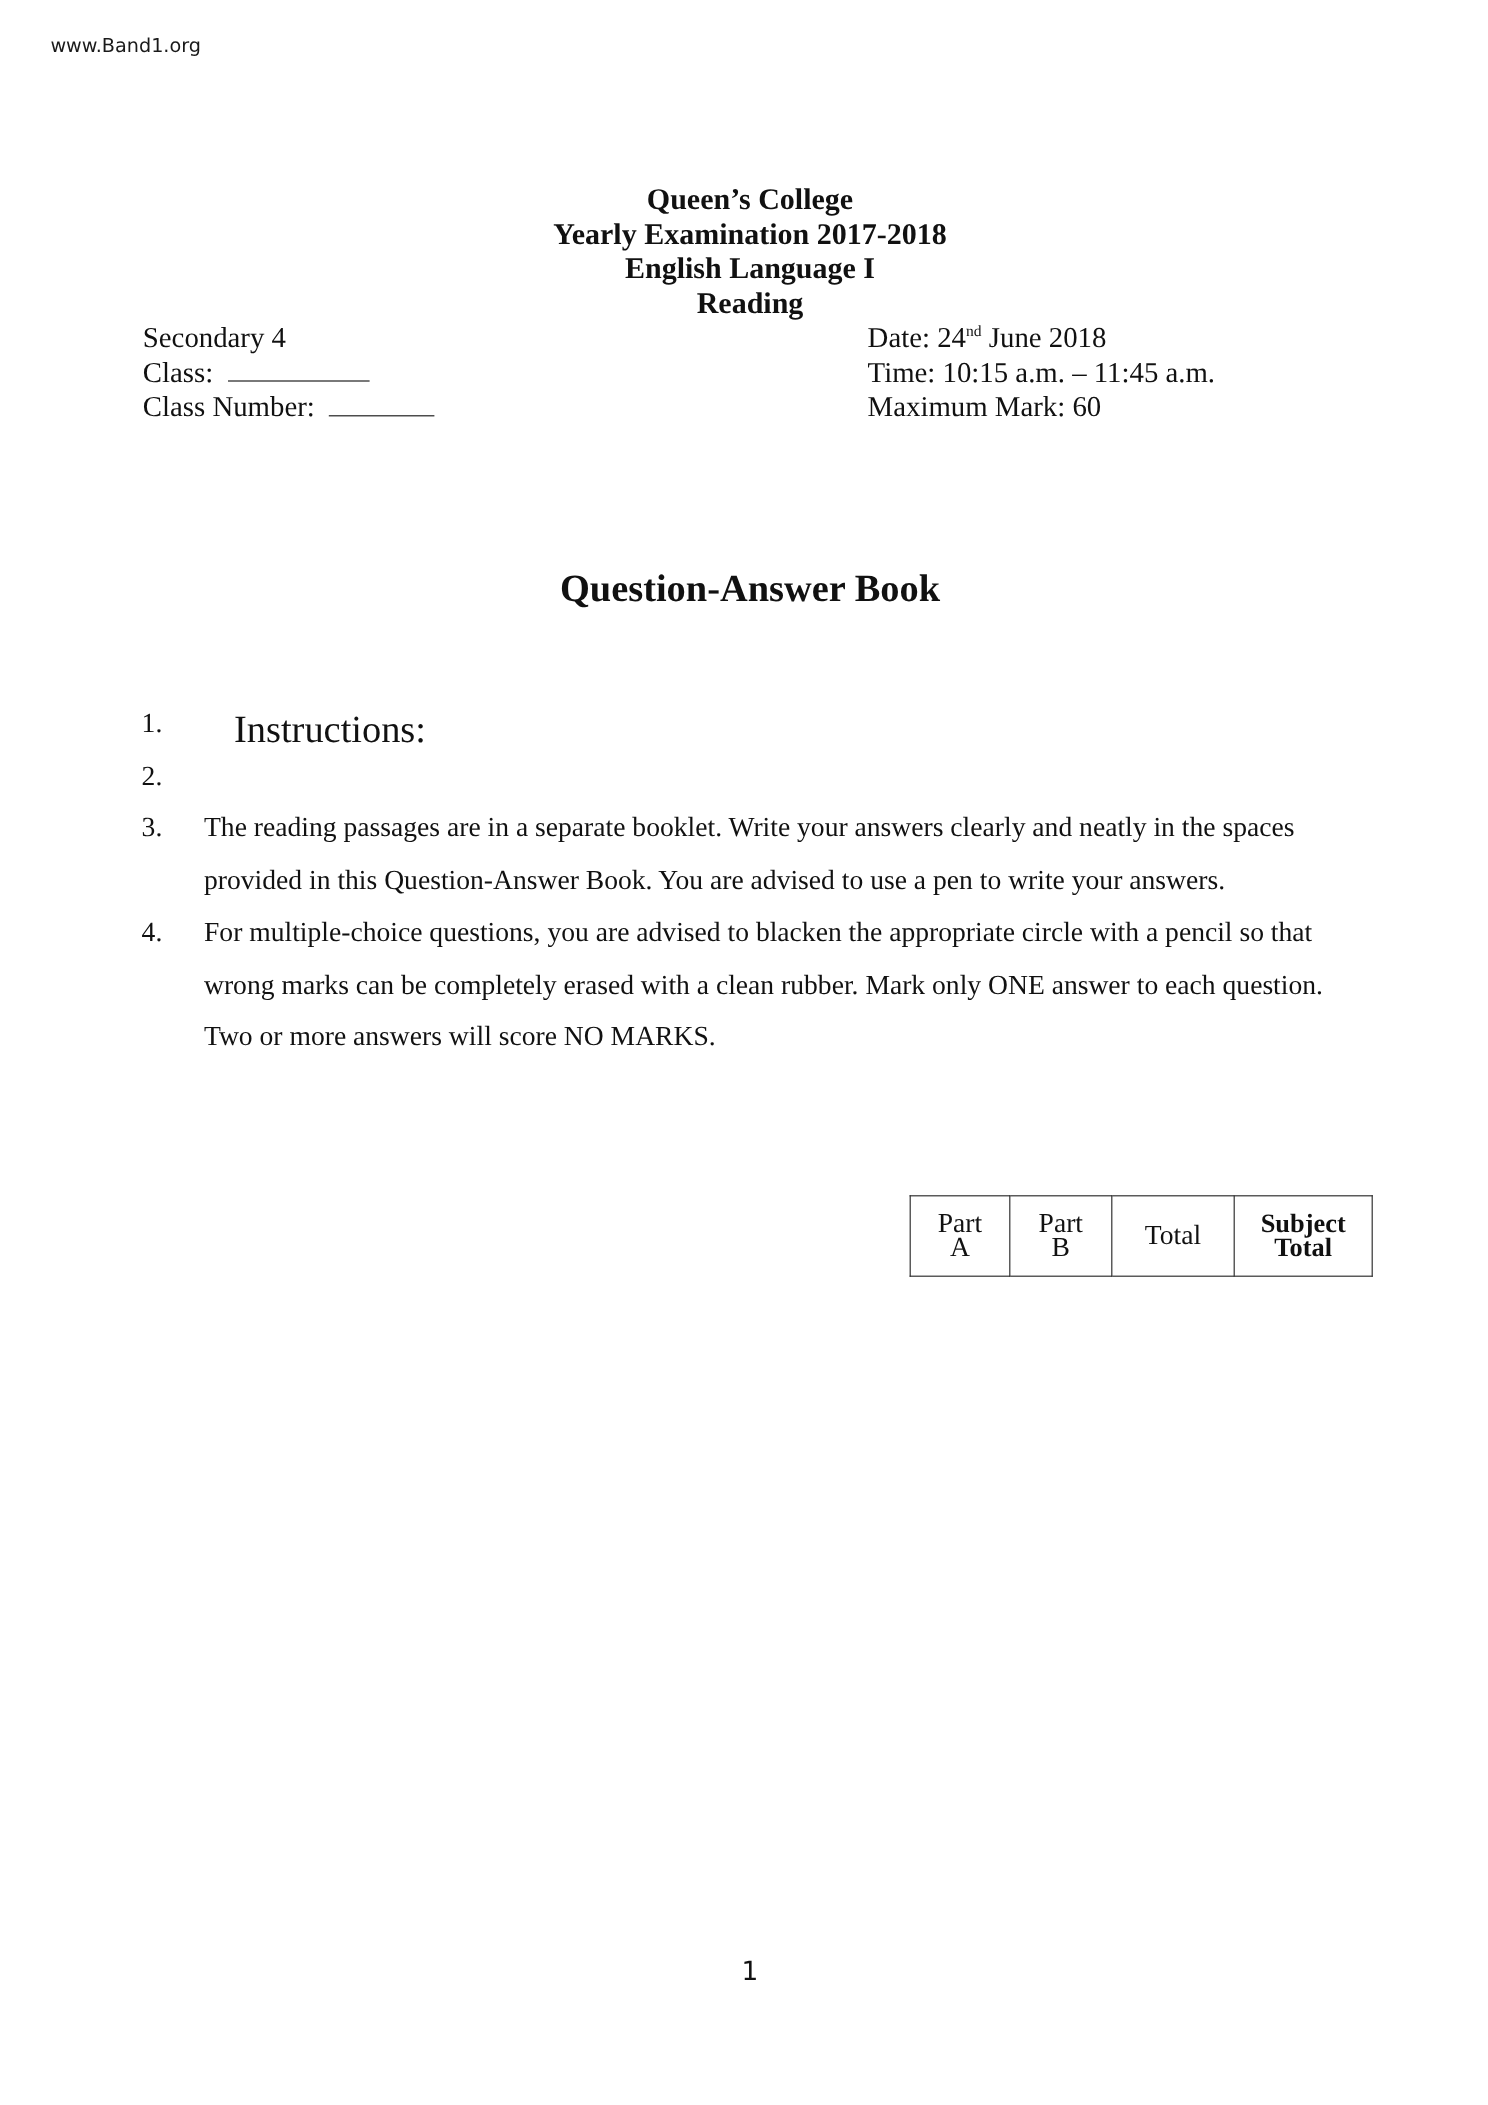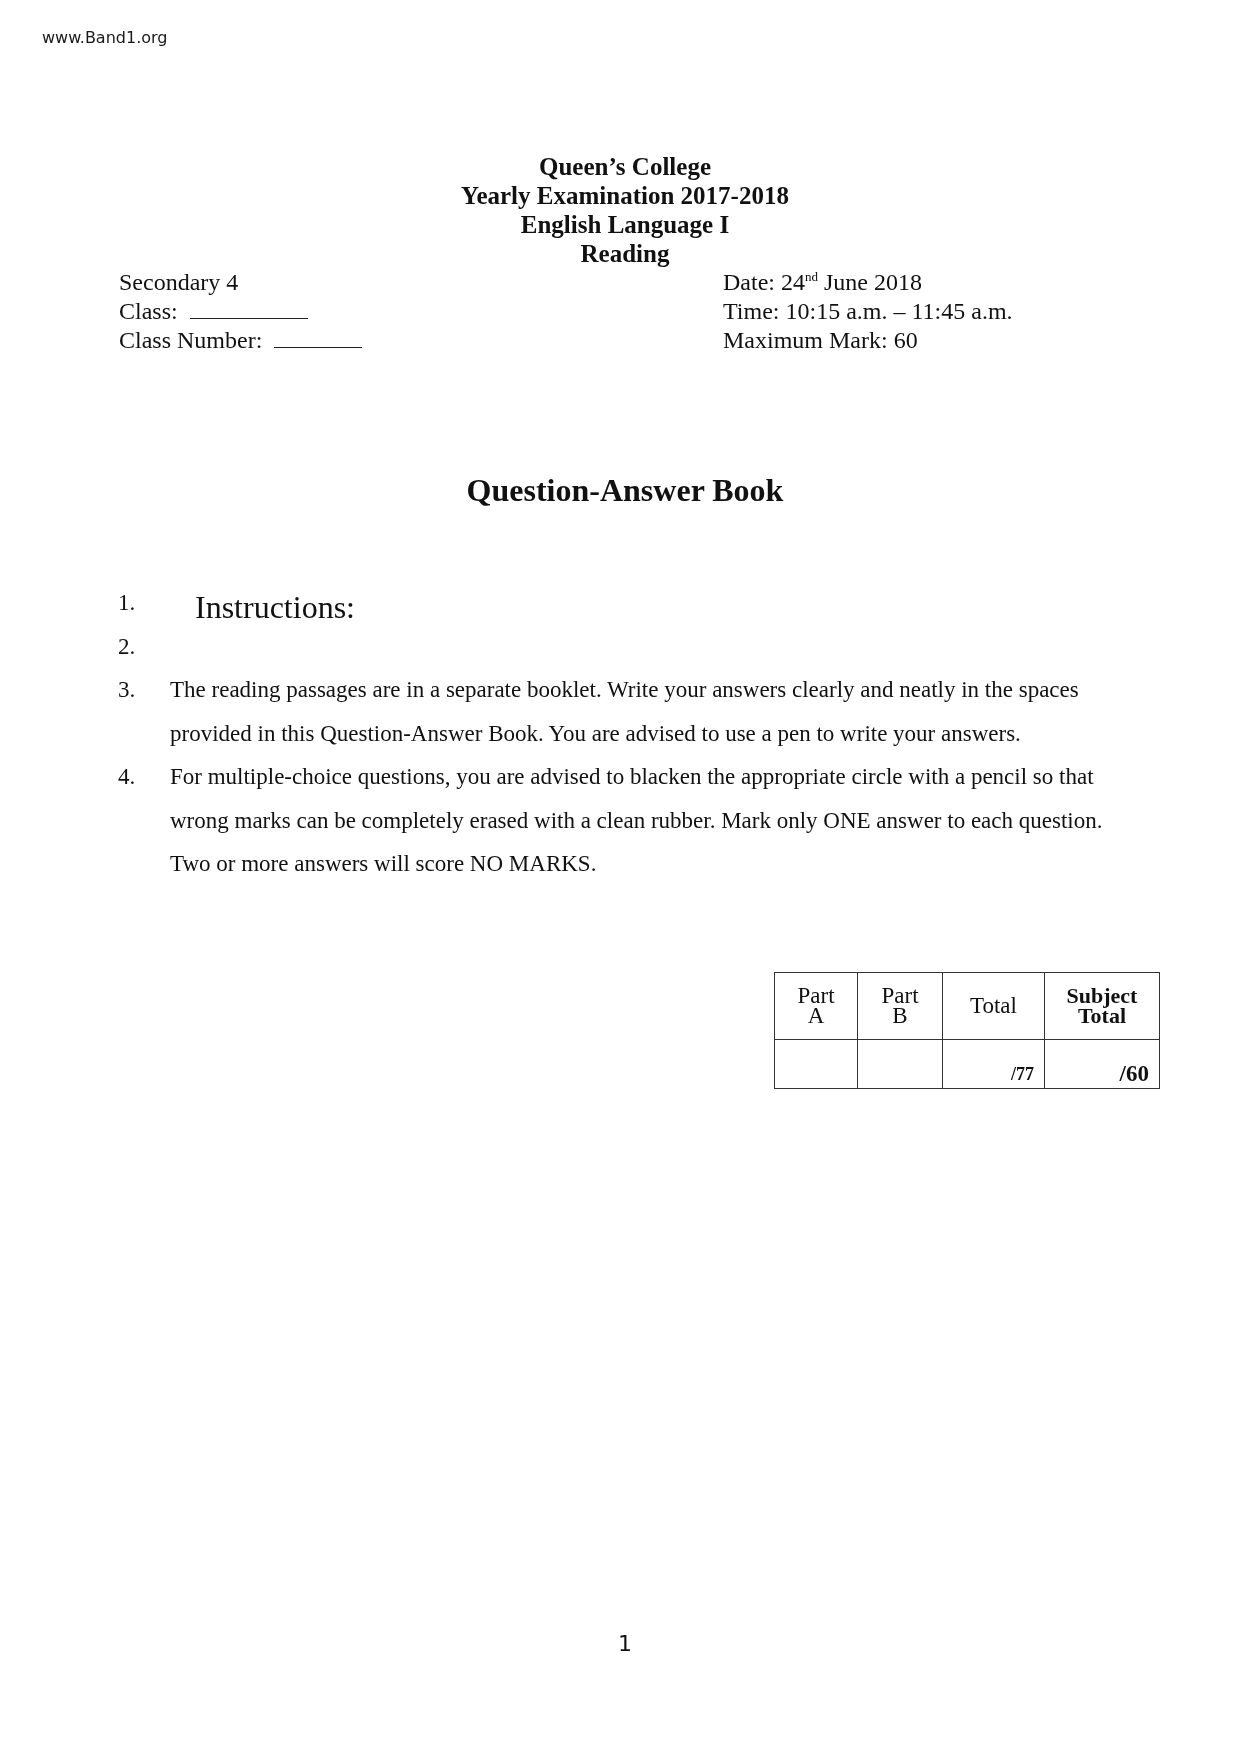--- a/index.html
+++ b/index.html
@@ -8,21 +8,21 @@
   .watermark { left:42px; top:28px; font-family:"DejaVu Sans","Liberation Sans",sans-serif; font-size:16px; color:#1a1a1a; }
   .hdr { left:0; width:1250px; text-align:center; font-weight:bold; font-size:25px; line-height:29px; }
   .meta { font-size:24px; line-height:29px;text-align:right; }
   .blank { display:inline-block; border-bottom:1.5px solid #222; height:20px; vertical-align:baseline; }
   .book-title { left:0; width:1250px; text-align:center; font-weight:bold; font-size:32px; top:472px; }
   .instr-head { left:195px; top:555px; font-weight:normal; font-size:32px;margin-top:34px; }
   .instr { left:118px; width:1020px; font-size:23px; }
   .instr .item { display:flex; }
   .instr .num { width:52px; flex:none; }
   .instr .txt { line-height:43.5px; }
-  table.marks { position:absolute; left:758px; top:972px; border-collapse:collapse; font-size:23px;margin-left:16px; }
+  table.marks { position:absolute; left:758px; top:996px; border-collapse:collapse; font-size:23px; }
   table.marks td { border:1.5px solid #333; text-align:center; vertical-align:middle; padding:0; line-height:20px; }
   table.marks tr.h td { height:66px; }
   table.marks tr.v td { height:44px; text-align:right; vertical-align:bottom; padding:0 10px 4px 0; font-weight:bold; }
   .pagenum { left:0; width:1250px; text-align:center; top:1631px; font-family:"DejaVu Sans",sans-serif; font-size:22px; }
   sup { font-size:13px; vertical-align:9px; line-height:0; }
 </style>
 </head>
 <body>
 
 <div class="abs watermark">www.Band1.org</div>
@@ -70,22 +70,16 @@
 </div>
 
 <table class="marks">
   <tbody>
       <tr class="h">
     <td style="width:82px"><span>Part</span><br><span>A</span></td>
     <td style="width:84px"><span>Part</span><br><span>B</span></td>
     <td style="width:101px"><span>Total</span></td>
     <td style="width:114px; font-weight:bold; font-size:22px"><span>Subject</span><br><span>Total</span></td>
   </tr>
-  <tr class="v">
-    <td></td>
-    <td></td>
-    <td style="font-size:18px">/77</td>
-    <td>/60</td>
-  </tr>
 </tbody>
   </table>
 
 <div class="abs pagenum">1</div>
 
 </body></html>

